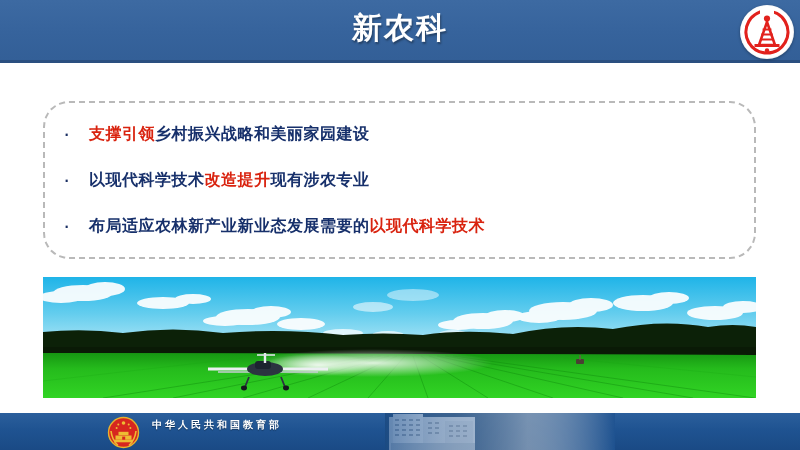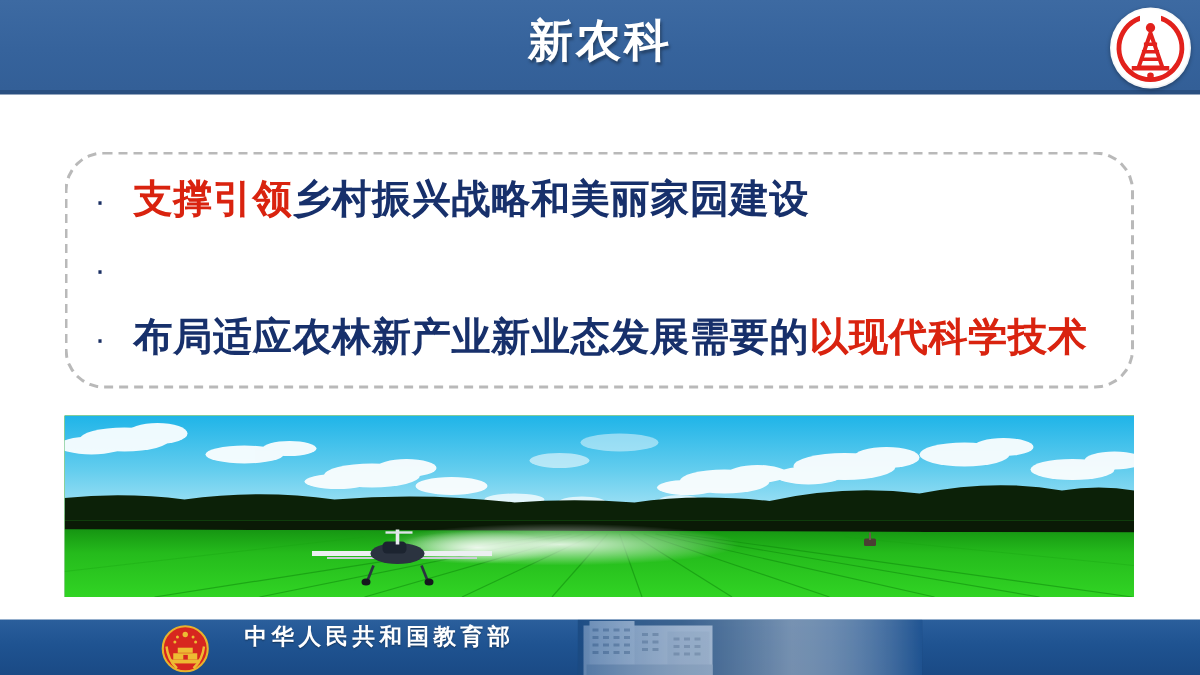--- a/index.html
+++ b/index.html
@@ -93,25 +93,25 @@
     flex: 0 0 auto;
     width: 32px;
     text-align: left;
     color: #1a2f63;
     font-size: 22px;
     line-height: 46px;
     padding-left: 6px;
     box-sizing: border-box;
   }
   .bullet-text {
-    font-size: 26px;
+    font-size: 16px;
     font-weight: bold;
     line-height: 46px;
     letter-spacing: 0.5px;
-    font-family: Liberation Mono, monospace;
+    font-family: Liberation Serif, serif;
   }
   .t-navy { color: #17306b; }
   .t-red  { color: #d9230f; }
 
   
   .photo {
     position: absolute;
     left: 43px;
     top: 277px;
     width: 713px;
@@ -149,27 +149,26 @@
   }
   .footer-emblem svg { display: block; }
   .footer-text {
     position: absolute;
     left: 152px;
     top: 3px;
     width: 260px;
   }
   .footer-cn {
     color: #ffffff;
-    font-size: 15px;
+    font-size: 10px;
     font-weight: bold;
     letter-spacing: 3px;
     line-height: 19px;
-    font-family: Liberation Serif, serif;
+    font-family: Liberation Mono, monospace;
     text-shadow: 0 1px 1px rgba(0,0,0,0.4);
-    margin-left: 11px;
   }
   .footer-en {
     color: #e8eef7;
     font-size: 7px;
     font-weight: bold;
     letter-spacing: 0.1px;
     line-height: 11px;
     font-family: "Liberation Serif", "DejaVu Serif", serif;
   }
 </style>
@@ -206,20 +205,23 @@
 
     <div class="bullet-row">
       <span class="bullet-dot">·</span>
       <span class="bullet-text">
         <span class="t-red">支撑引领</span><span class="t-navy">乡村振兴战略和美丽家园建设</span>
       </span>
     </div>
 
     <div class="bullet-row">
       <span class="bullet-dot">·</span>
+      <span class="bullet-text">
+        <span class="t-navy">以现代科学技术</span><span class="t-red">改造提升</span><span class="t-navy">现有涉农专业</span>
+      </span>
     </div>
 
     <div class="bullet-row">
       <span class="bullet-dot">·</span>
       <span class="bullet-text">
         <span class="t-navy">布局适应农林新产业新业态发展需要的</span><span class="t-red">以现代科学技术</span>
       </span>
     </div>
 
   </div>

